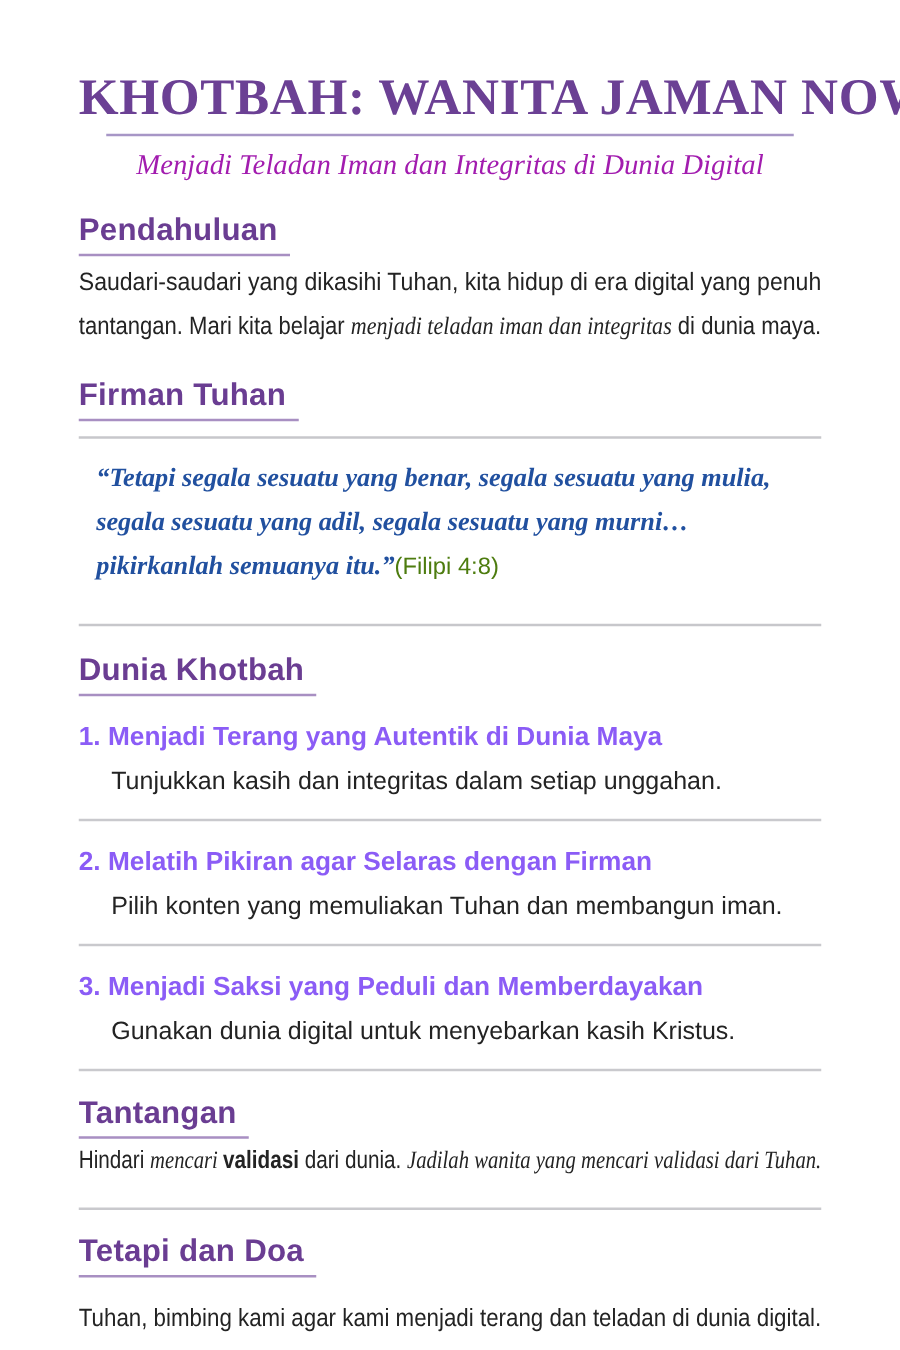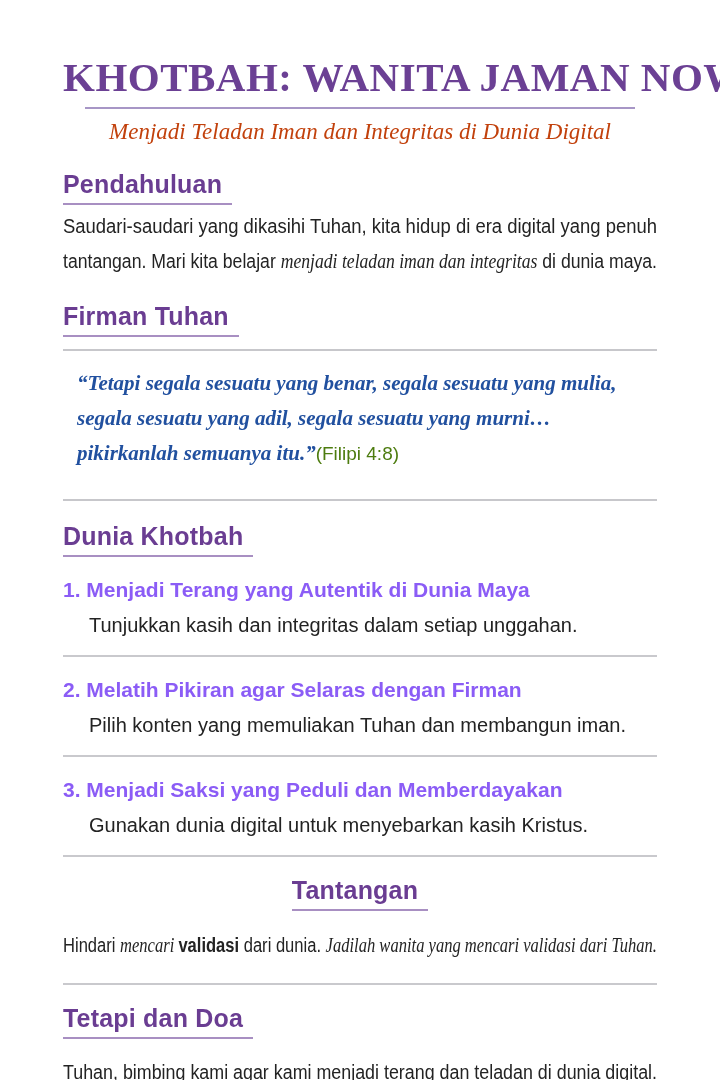--- a/index.html
+++ b/index.html
@@ -13,21 +13,21 @@
   
   .title-wrap { text-align:center; }
   .doc-title {
     font-family:"Liberation Serif", serif; font-weight:bold;
     font-size:41px; line-height:46px; color:#6b4094; letter-spacing:0.5px;
     white-space:nowrap;
   }
   .title-rule { width:550px; margin:7px auto 0 auto; border-top:2px solid #a796c6; }
   .doc-subtitle {
     margin-top:10px; font-family:"Liberation Serif", serif; font-style:italic;
-    font-size:23px; color:#c2410c; white-space:nowrap;
+    font-size:23px; color:#a21caf; white-space:nowrap;
   }
 
   
   .section { margin-top:26px; }
   .h2 {
     display:inline-block; font-weight:bold; font-size:25px; line-height:27px;
     color:#6a3d92; border-bottom:2px solid #a88fc2;
     padding:0 10px 5px 0; letter-spacing:0.2px;
   }
 
@@ -51,21 +51,21 @@
     font-family:"Liberation Sans", sans-serif; font-style:normal; font-weight:normal;
     font-size:19px; color:#4d7c0f; margin-left:0;
   }
 
   
   .point { margin-top:20px; }
   .point-title { font-weight:bold; font-size:21px; line-height:26px; color:#8b5cf6; }
   .point-desc { margin:9px 0 0 26px; font-size:20px; line-height:26px; color:#232323; }
   .pdivider { border-top:2px solid #c9c9cd; margin-top:17px; }
 
-  .single-line { margin-top:17px; }
+  .single-line { }
   .penutup-line { margin-top:13px; }
 </style>
 </head>
 <body>
 
 <div class="page">
   <div class="content">
 
     <div class="title-wrap">
       <div class="doc-title">KHOTBAH: WANITA JAMAN NOW</div>
@@ -127,21 +127,21 @@
         <div class="point-title">
           <span class="fitline">3. Menjadi Saksi yang Peduli dan Memberdayakan</span>
         </div>
         <div class="point-desc">
           <span class="fitline">Gunakan dunia digital untuk menyebarkan kasih Kristus.</span>
         </div>
         <div class="pdivider"></div>
       </div>
     </div>
 
-    <div class="section" style="margin-top:20px;text-align:center;">
+    <div class="section" style="margin-top:20px;">
       <div class="h2">Tantangan</div>
       <div class="line single-line">
         <span class="fitline" style="transform: scaleX(0.827388); transform-origin: left center;"><span>Hindari </span><em class="hum">mencari </em><span class="b">validasi</span><span> dari dunia. </span><em class="hum">Jadilah wanita yang mencari validasi dari Tuhan.</em></span>
       </div>
       <div class="pdivider" style="margin-top:20px;"></div>
     </div>
 
     <div class="section" style="margin-top:20px;">
       <div class="h2">Tetapi dan Doa</div>
       <div class="line penutup-line" style="margin-top:16px;">

